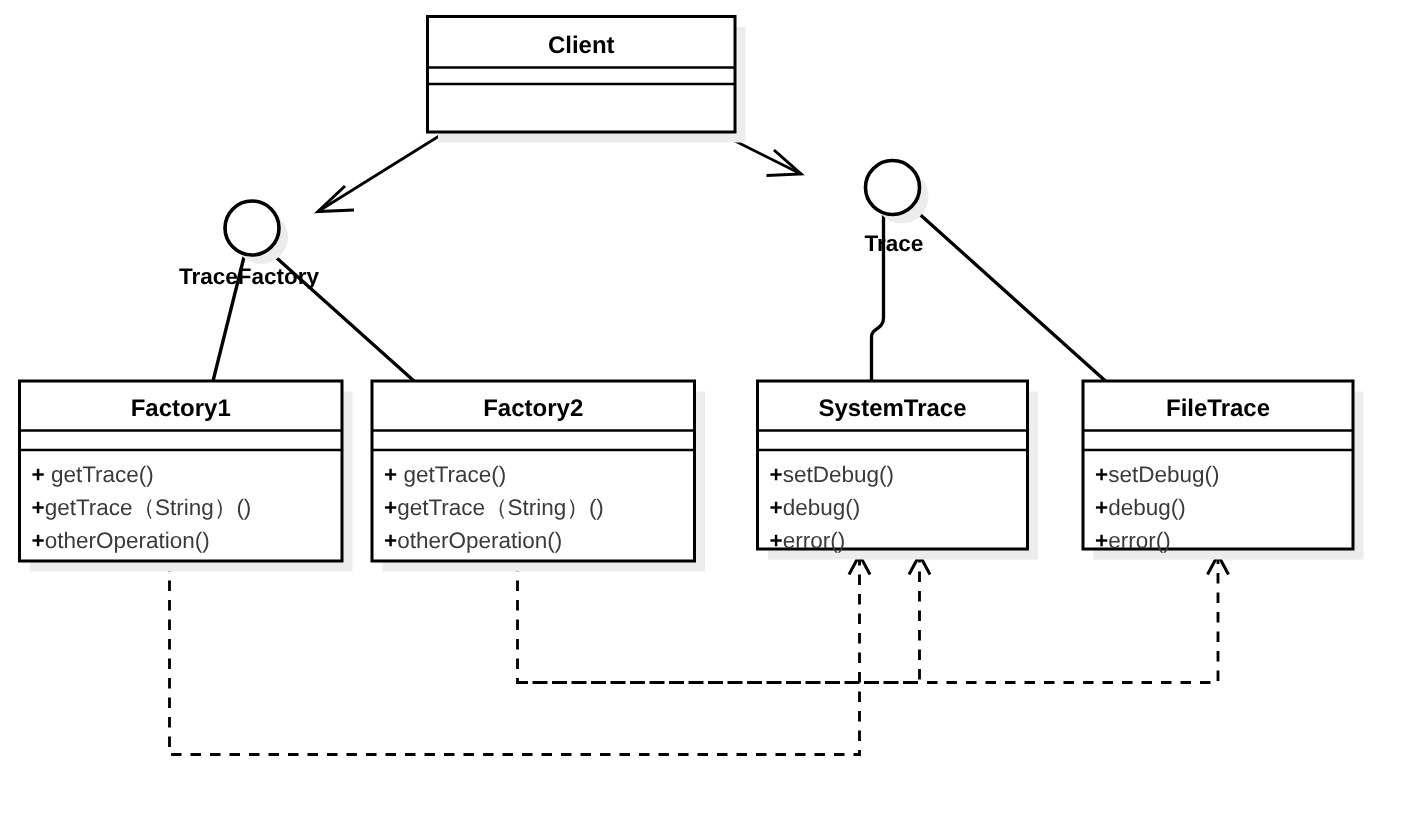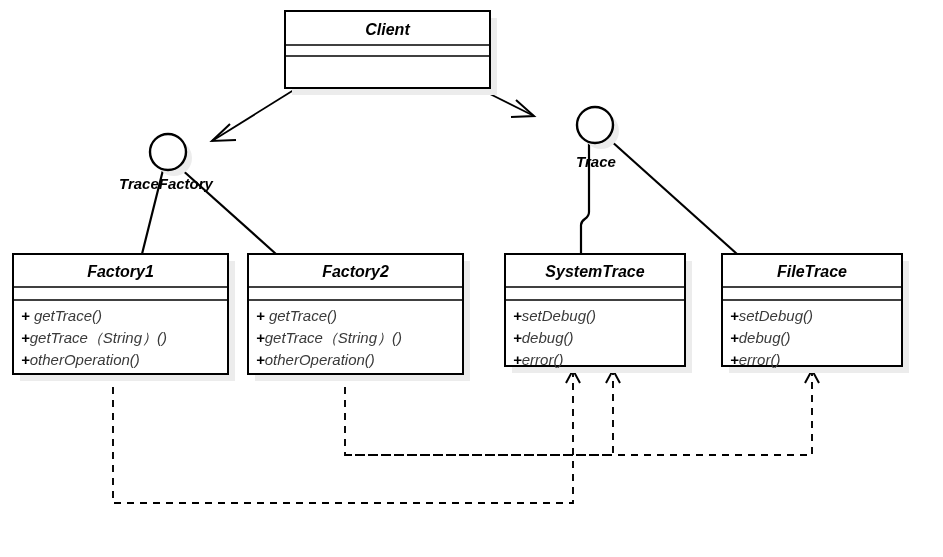--- a/index.html
+++ b/index.html
@@ -7,21 +7,20 @@
     padding: 0;
     background: #ffffff;
   }
   #diagram-root {
     position: relative;
     width: 943px;
     height: 557px;
     background: #ffffff;
     font-family: "Liberation Sans", sans-serif;
     overflow: hidden;
-    font-style: italic;
   }
   svg#uml-canvas {
     position: absolute;
     left: 0;
     top: 0;
     width: 943px;
     height: 557px;
   }
   .cls-box-rect {
     fill: #ffffff;

